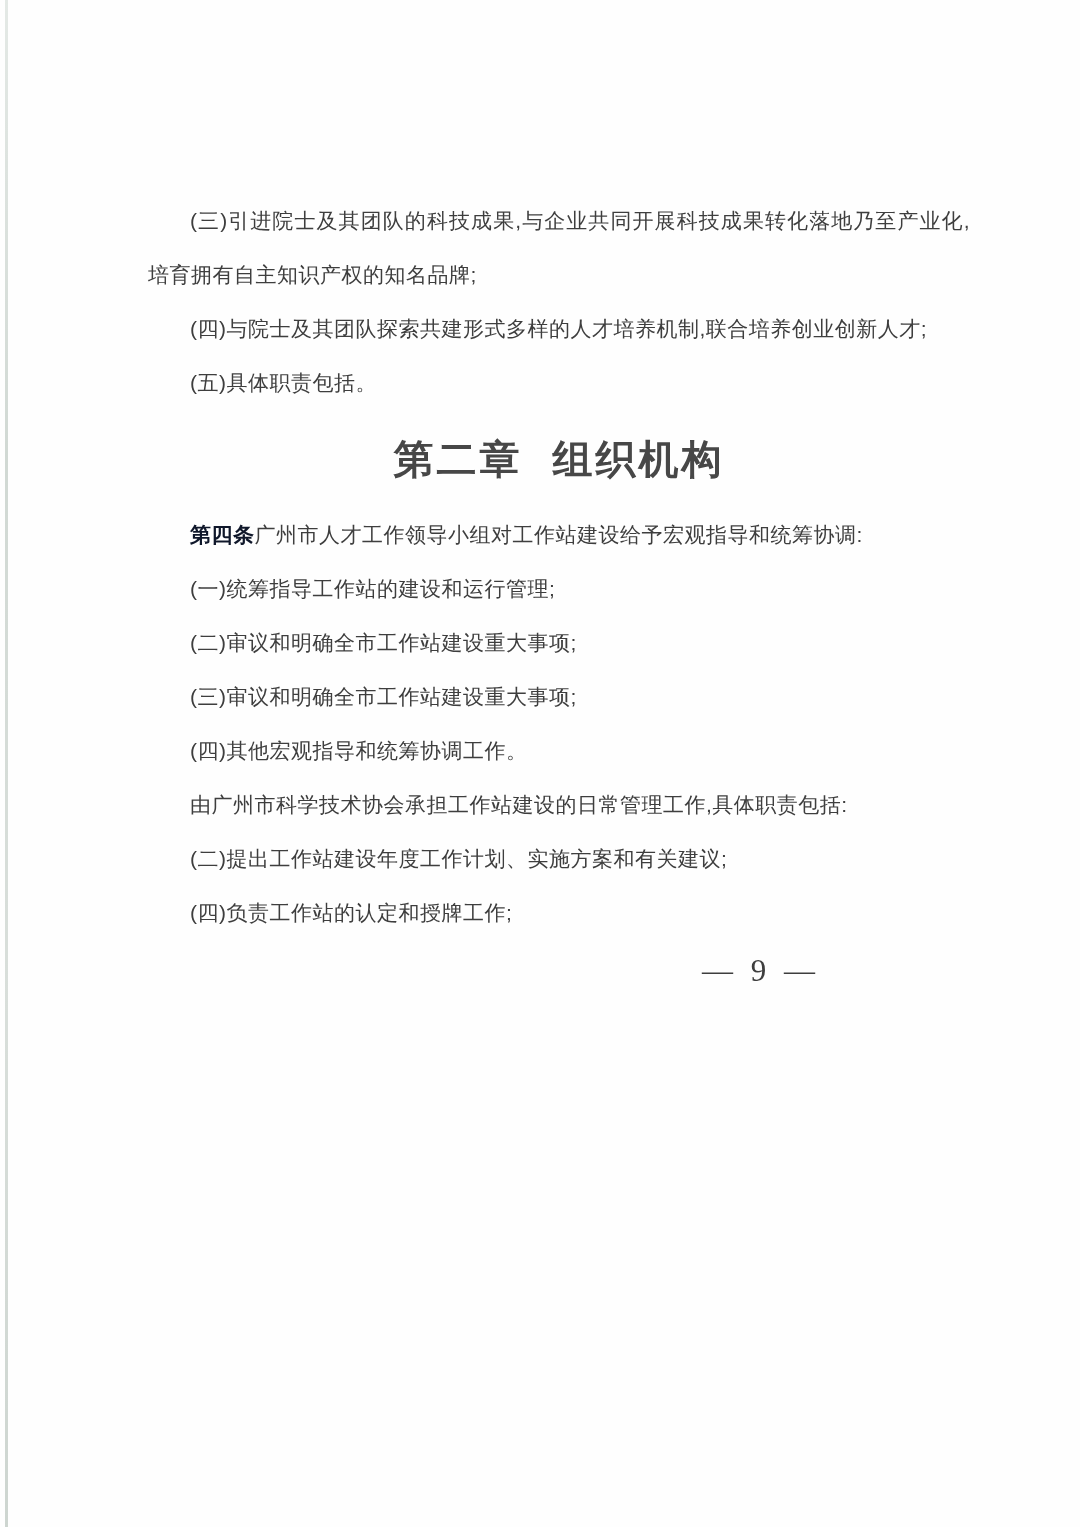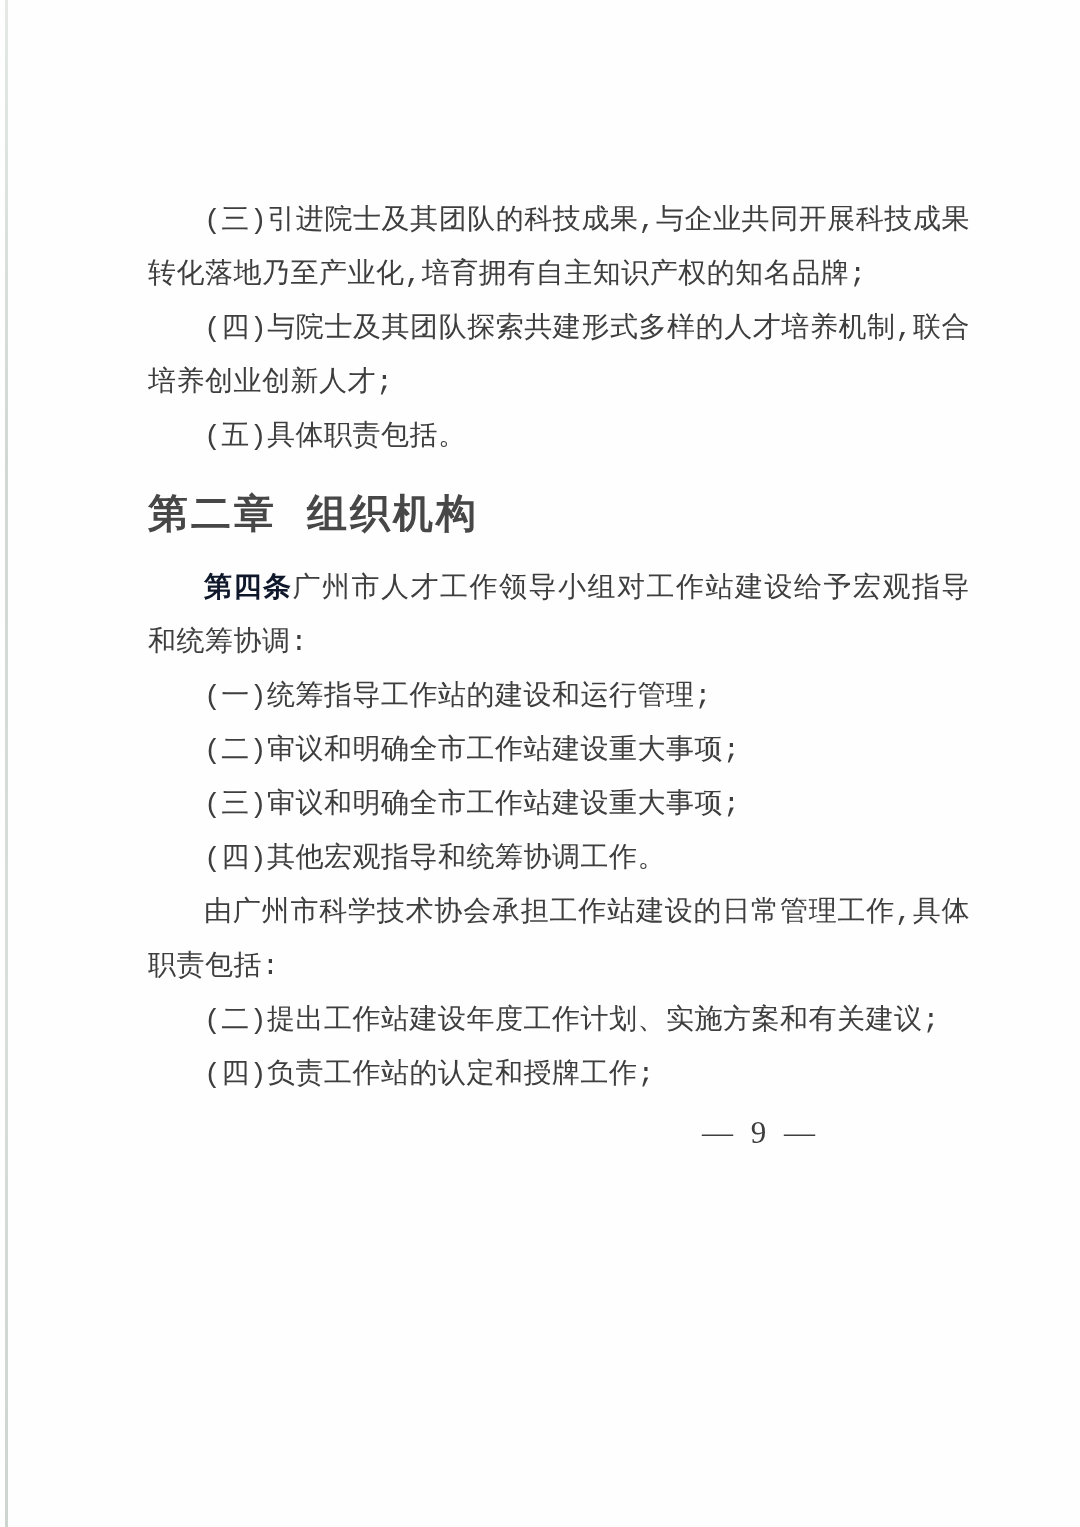--- a/index.html
+++ b/index.html
@@ -23,34 +23,35 @@
     bottom: 0;
     width: 3px;
     background: linear-gradient(to bottom, #dfe5e1 0%, #c9d2cc 30%, #d2d9d4 65%, #c5cec8 100%);
     opacity: 0.85;
   }
   .doc {
     padding: 194px 110px 0 148px;
   }
   .para {
     margin: 0;
-    font-size: 28px;
+    font-size: 21px;
     line-height: 54px;
     color: #3e3e3e;
     text-align: justify;
     text-indent: 2em;
     letter-spacing: 0.5px;
-    font-family: Liberation Mono, monospace;
+    font-family: Liberation Sans, sans-serif;
   }
   .chapter {
     margin: 22px 0;
     font-size: 40px;
     line-height: 54px;
     font-weight: 700;
     color: #474747;
+    text-align: center;
     letter-spacing: 3px;
     font-family: "Liberation Sans", "DejaVu Sans", sans-serif;
   }
   .chapter .chapter-title {
     margin-left: 30px;
   }
   .article-label {
     font-weight: 700;
     color: #0f172a;
   }

